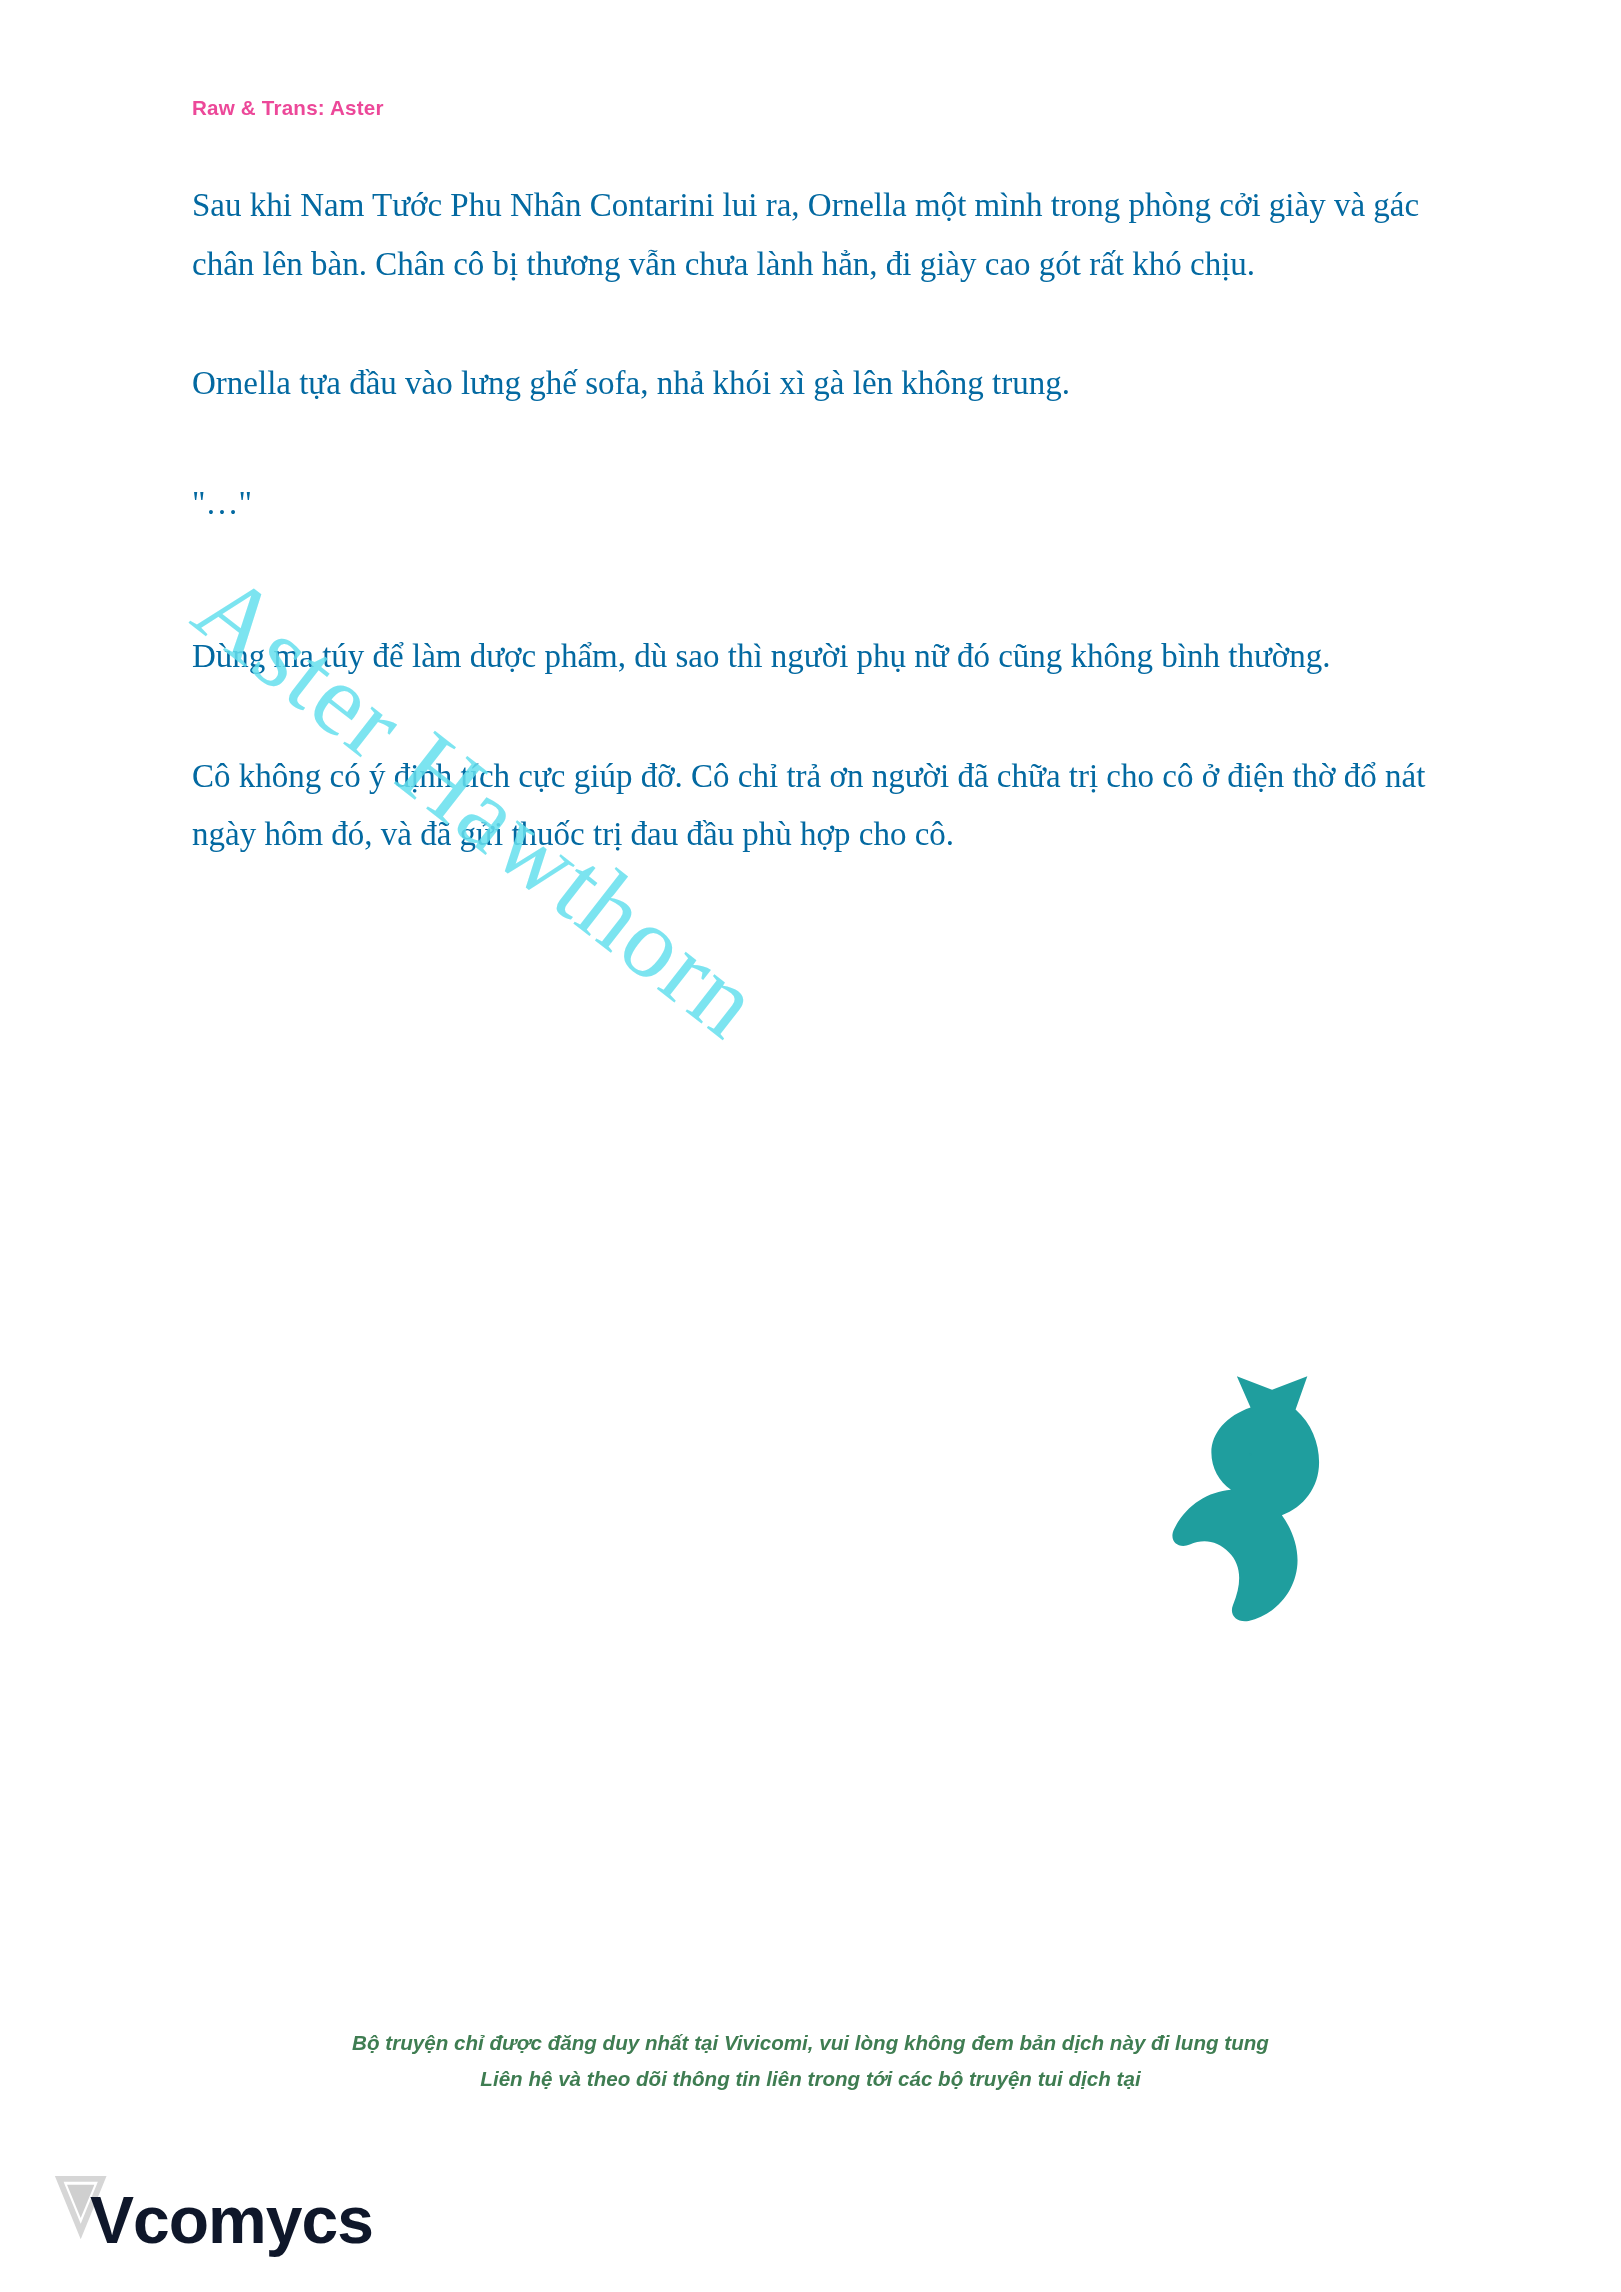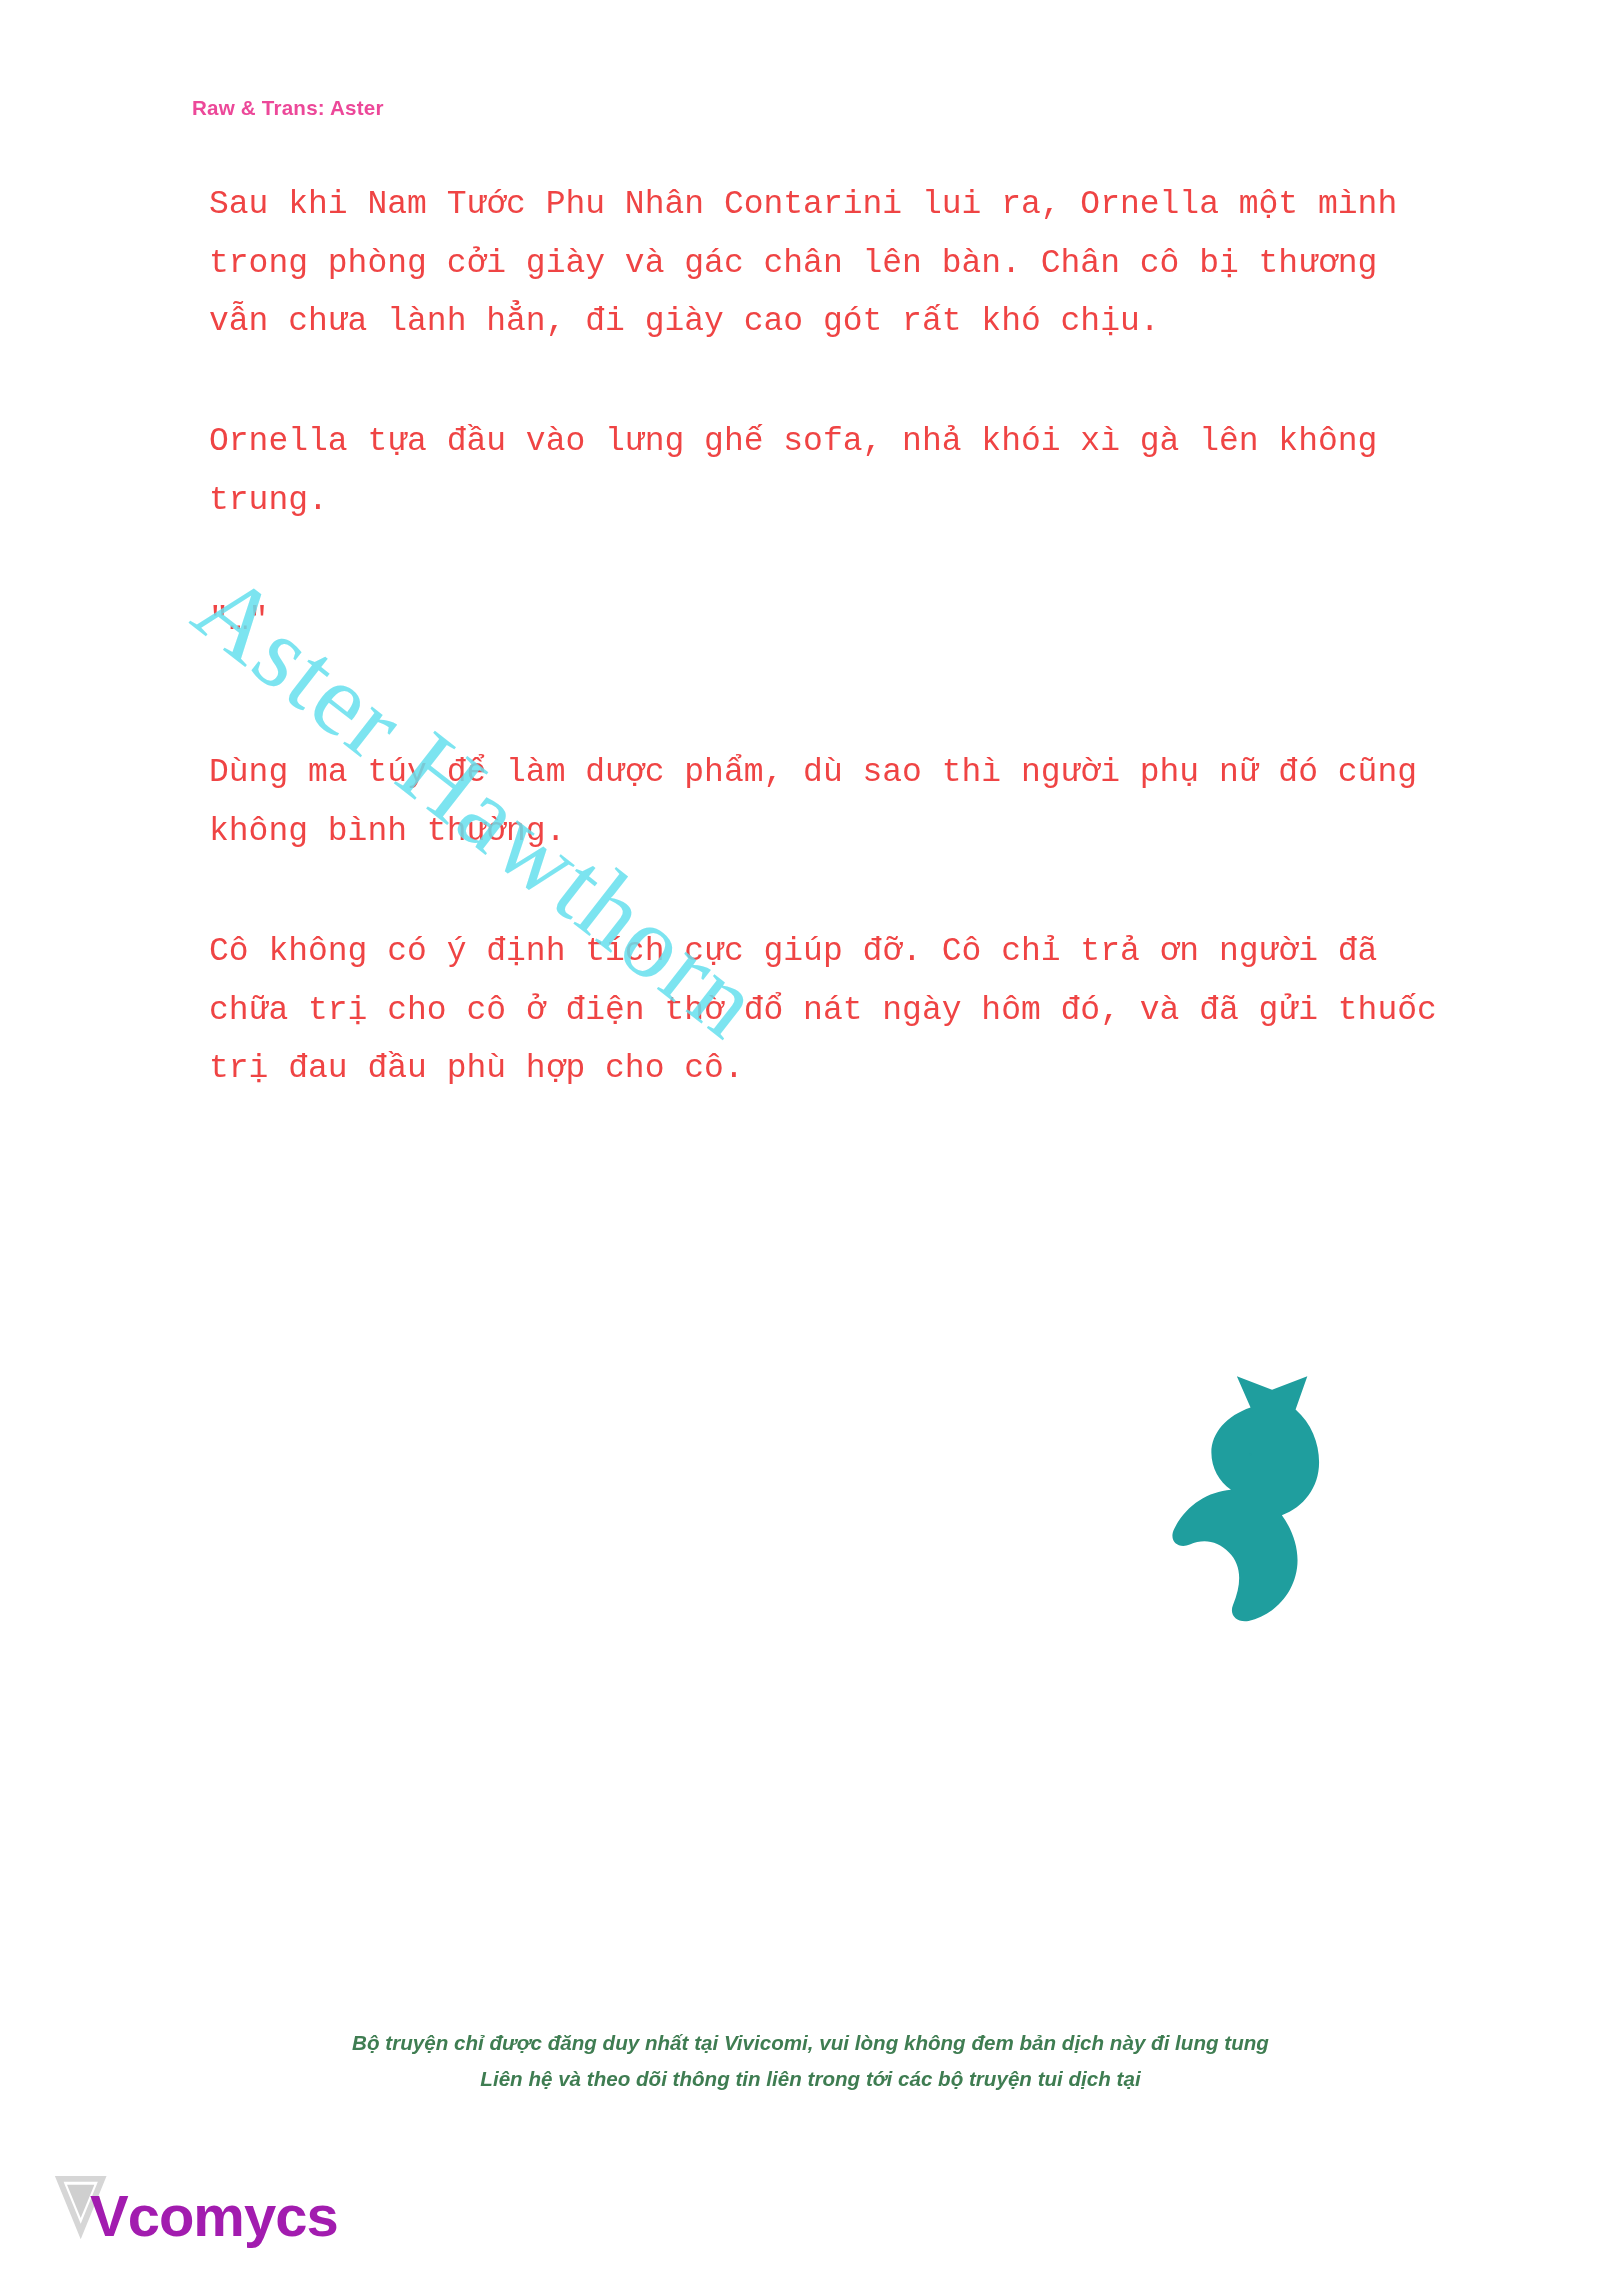--- a/index.html
+++ b/index.html
@@ -33,25 +33,25 @@
   }
 
   .content {
     position: absolute;
     left: 192px;
     top: 176px;
     width: 1245px;
   }
 
   .para {
-    font-family: Liberation Mono, monospace;
+    font-family: Liberation Serif, serif;
     font-size: 33px;
     line-height: 1.78;
-    color: #ef4444;
-    margin: 0 0 61px 17px;
+    color: #0369a1;
+    margin: 0 0 61px 0;
     text-align: left;
     white-space: pre-wrap;
   }
 
   .para.short {
     margin-bottom: 94px;
   }
 
   
   .watermark {
@@ -100,23 +100,23 @@
     top: 2171px;
     width: 245px;
     height: 84px;
   }
 
   .logo-text {
     position: absolute;
     left: 90px;
     top: 2182px;
     font-family: "Liberation Sans", sans-serif;
-    font-size: 58px;
+    font-size: 66px;
     font-weight: 700;
-    color: #a21caf;
+    color: #0f172a;
     letter-spacing: -1px;
   }
 </style>
 </head>
 <body>
 
 <div class="page">
 
   <div class="header-credit">Raw &amp; Trans: Aster</div>
 

